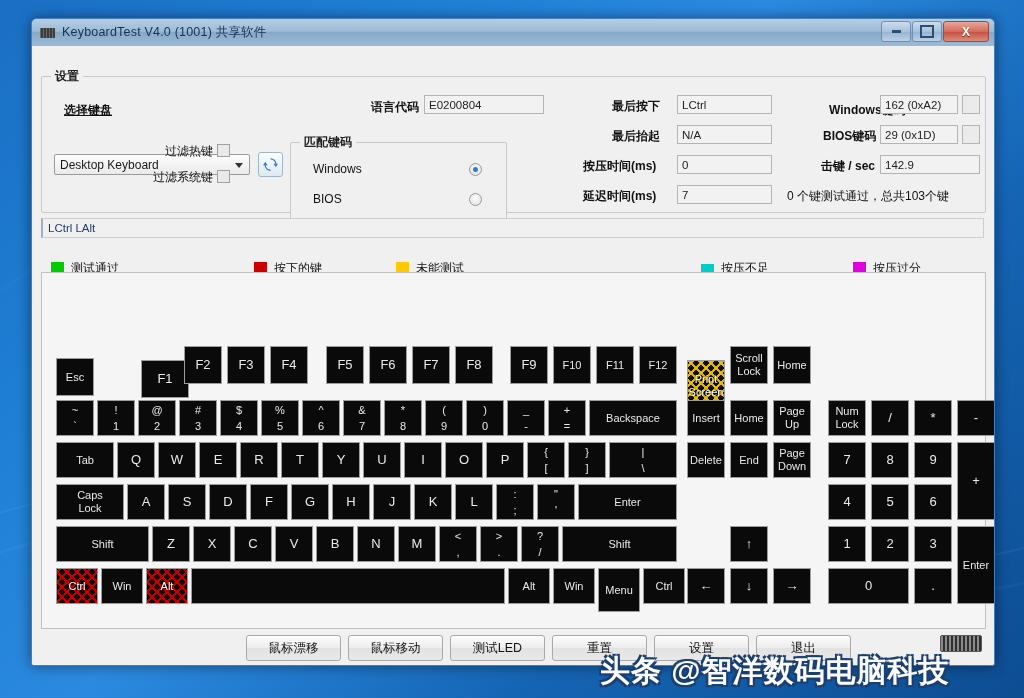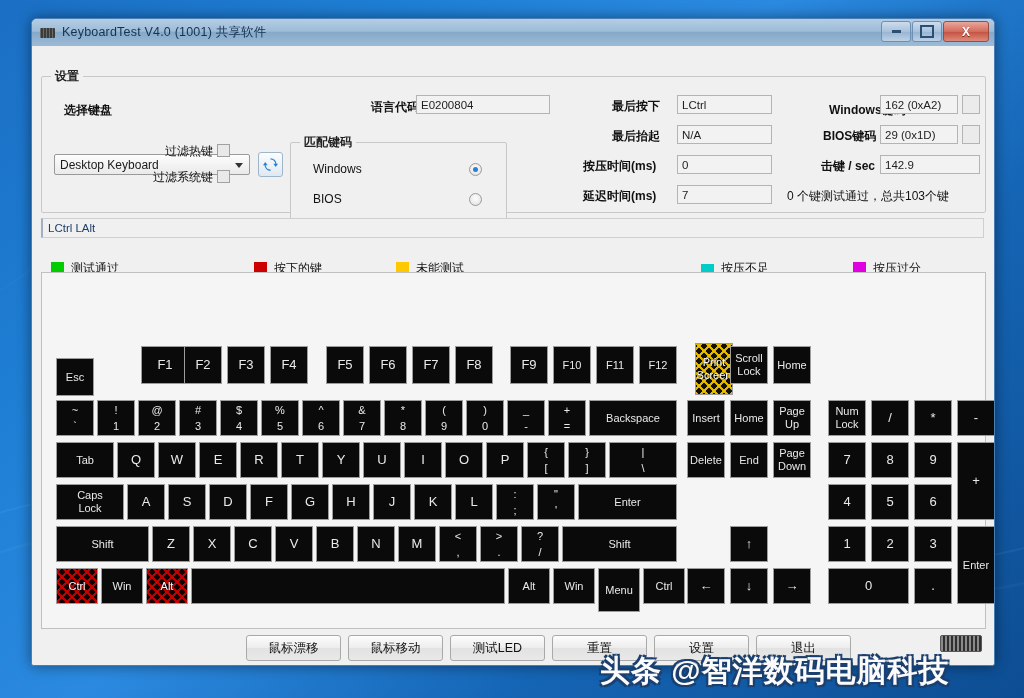--- a/index.html
+++ b/index.html
@@ -204,21 +204,21 @@
           <span>X</span>
         </div>
     </div>
   </div>
 
   <div class="client">
 
     <div class="group" id="settings-group">
       <div class="glabel">设置</div>
 
-      <div class="lbl b" style="left:22px;top:25px;">选择键盘</div>
+      <div class="lbl b" style="left:22px;top:25px;text-decoration:underline;">选择键盘</div>
 
       <div class="combo">
         <span>Desktop Keyboard</span>
         <span class="arrow"></span>
       </div>
 
       <div class="refresh-btn">
         <svg width="15" height="15" viewBox="0 0 16 16">
           <path d="M8 2.6 A5.4 5.4 0 0 1 13.2 7.2 L11.1 7.2 L13.6 10.6 L16 7.2 L14.4 7.2 A6.6 6.6 0 0 0 8 1.2 Z" fill="#2a7fd4"></path>
           <path d="M8 13.4 A5.4 5.4 0 0 1 2.8 8.8 L4.9 8.8 L2.4 5.4 L0 8.8 L1.6 8.8 A6.6 6.6 0 0 0 8 14.8 Z" fill="#2a7fd4"></path>
@@ -226,21 +226,21 @@
       </div>
 
       <div class="chkrow" style="left:123px;top:66px;">
         <span>过滤热键</span><span class="chkbox"></span>
       </div>
       <div class="chkrow" style="left:111px;top:92px;">
         <span>过滤系统键</span><span class="chkbox"></span>
       </div>
 
       <div class="lbl b" style="left:329px;top:22px;">语言代码</div>
-      <div class="tf" style="left:374px;top:18px;width:134px;">E0200804</div>
+      <div class="tf" style="left:382px;top:18px;width:120px;">E0200804</div>
 
       <div class="group" id="match-group">
         <div class="glabel">匹配键码</div>
         <div class="radio-row" style="left:22px;top:19px;">Windows</div>
         <div class="radio on" style="left:178px;top:20px;"></div>
         <div class="radio-row" style="left:22px;top:49px;">BIOS</div>
         <div class="radio" style="left:178px;top:50px;"></div>
       </div>
 
       <div class="lbl b" style="left:570px;top:21px;">最后按下</div>
@@ -293,33 +293,33 @@
           <span>按压不足</span>
         </div>
         <div class="leg" style="left: 812px; top: 14px;">
           <span class="sw" style="background: rgb(224, 0, 224);"></span>
           <span>按压过分</span>
         </div>
       </div>
 
     <div id="kbpanel">
         <div class="key" style="left: 14px; top: 73px; width: 38px; height: 38px; margin-top: 12px;"><span>Esc</span></div>
-        <div class="key big" style="left: 99px; top: 73px; width: 48px; height: 38px;"><span>F1</span></div>
+        <div class="key big" style="left: 99px; top: 87px; width: 48px; height: 38px;"><span>F1</span></div>
         <div class="key big" style="left: 142px; top: 73px; width: 38px; height: 38px;"><span>F2</span></div>
         <div class="key big" style="left: 185px; top: 73px; width: 38px; height: 38px;"><span>F3</span></div>
         <div class="key big" style="left: 228px; top: 73px; width: 38px; height: 38px;"><span>F4</span></div>
         <div class="key big" style="left: 284px; top: 73px; width: 38px; height: 38px;"><span>F5</span></div>
         <div class="key big" style="left: 327px; top: 73px; width: 38px; height: 38px;"><span>F6</span></div>
         <div class="key big" style="left: 370px; top: 73px; width: 38px; height: 38px;"><span>F7</span></div>
         <div class="key big" style="left: 413px; top: 73px; width: 38px; height: 38px;"><span>F8</span></div>
         <div class="key big" style="left: 468px; top: 73px; width: 38px; height: 38px;"><span>F9</span></div>
         <div class="key" style="left: 511px; top: 73px; width: 38px; height: 38px;"><span>F10</span></div>
         <div class="key" style="left: 554px; top: 73px; width: 38px; height: 38px; text-align: right;"><span>F11</span></div>
         <div class="key" style="left: 597px; top: 73px; width: 38px; height: 38px;"><span>F12</span></div>
-        <div class="key untested" style="left: 645px; top: 70px; width: 38px; height: 52px; margin-left: 8px;"><span>Print
+        <div class="key untested" style="left: 645px; top: 87px; width: 38px; height: 52px;"><span>Print
 Screen</span></div>
         <div class="key" style="left: 688px; top: 73px; width: 38px; height: 38px;"><span>Scroll
 Lock</span></div>
         <div class="key" style="left: 731px; top: 73px; width: 38px; height: 38px;"><span>Home</span></div>
         <div class="key dual" style="left: 14px; top: 127px; width: 38px; height: 36px;"><span class="up">~</span><span class="dn">`</span></div>
         <div class="key dual" style="left: 55px; top: 127px; width: 38px; height: 36px;"><span class="up">!</span><span class="dn">1</span></div>
         <div class="key dual" style="left: 96px; top: 127px; width: 38px; height: 36px;"><span class="up">@</span><span class="dn">2</span></div>
         <div class="key dual" style="left: 137px; top: 127px; width: 38px; height: 36px;"><span class="up">#</span><span class="dn">3</span></div>
         <div class="key dual" style="left: 178px; top: 127px; width: 38px; height: 36px;"><span class="up">$</span><span class="dn">4</span></div>
         <div class="key dual" style="left: 219px; top: 127px; width: 38px; height: 36px;"><span class="up">%</span><span class="dn">5</span></div>

